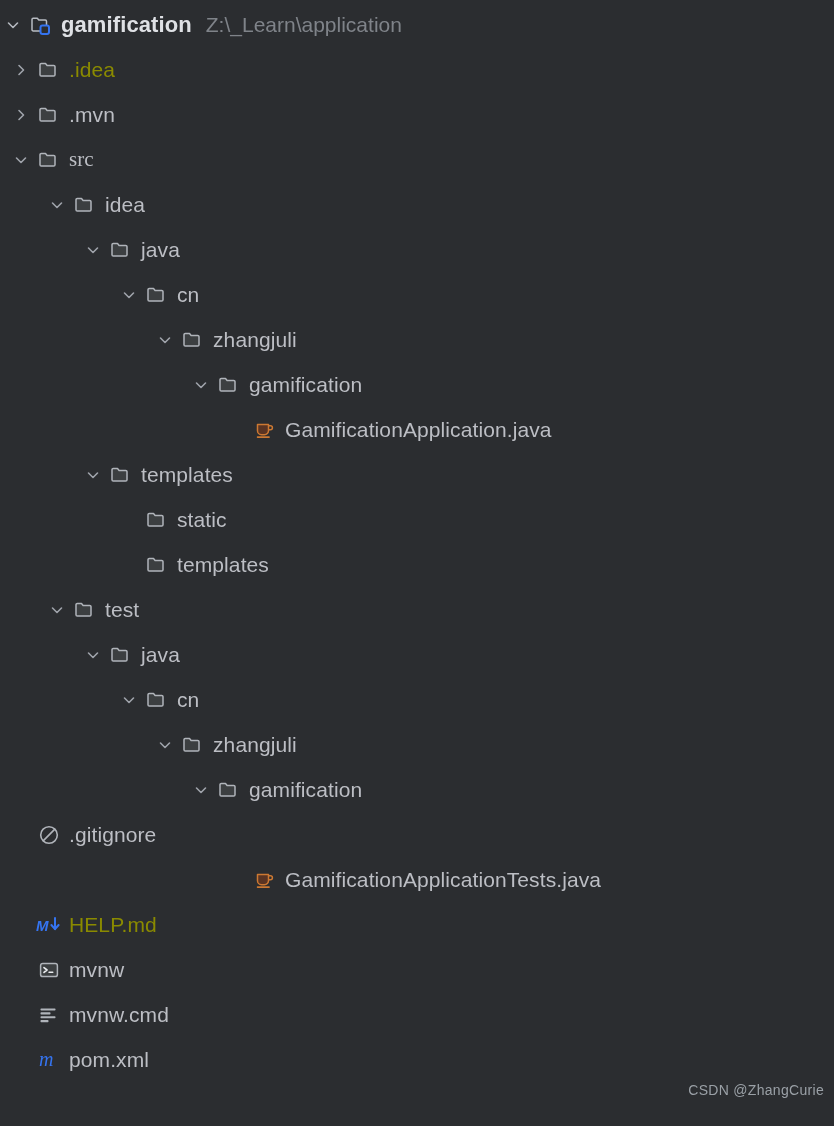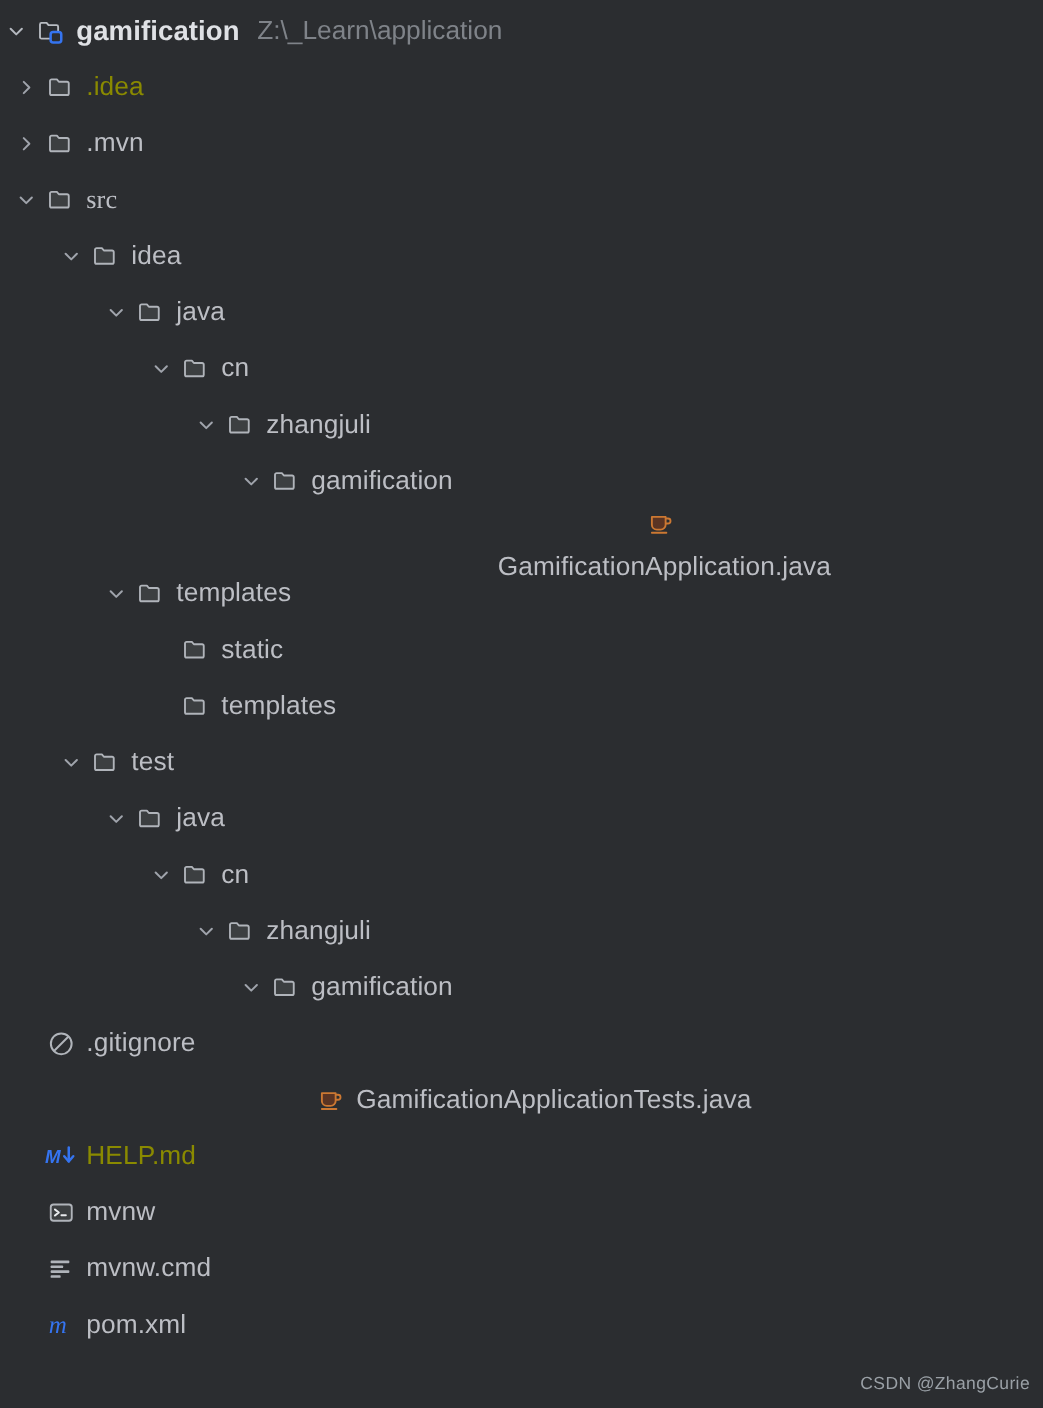--- a/index.html
+++ b/index.html
@@ -63,21 +63,21 @@
   .label.yellow { color: #8a8a00; }
   .path {
     font-size: 21px;
     color: #7f8389;
     padding-left: 14px;
     line-height: 45px;
   }
   .watermark {
     position: absolute;
     right: 10px;
-    bottom: 12px;
+    bottom: 28px;
     font-size: 14px;
     color: #9aa0a6;
     letter-spacing: 0.3px;
   }
 </style>
 </head>
 <body>
 
 <div id="tree">
 
@@ -195,21 +195,21 @@
             <path d="M3.5 6 L8 10.5 L12.5 6" fill="none" stroke="#9fa3ab" stroke-width="1.6" stroke-linecap="round" stroke-linejoin="round"></path>
           </svg>
         </div>
         <div class="icon">
           <svg width="24" height="24" viewBox="0 0 24 24">
             <path d="M3 6.8 a1.3 1.3 0 0 1 1.3-1.3 h4.2 l1.6 1.9 h6.6 a1.3 1.3 0 0 1 1.3 1.3 v8.0 a1.3 1.3 0 0 1 -1.3 1.3 h-12.4 a1.3 1.3 0 0 1 -1.3 -1.3 z" fill="#3c3f41" stroke="#b0b4ba" stroke-width="1.5" stroke-linejoin="round"></path>
           </svg>
         </div>
         <div class="label">gamification</div>
       </div>
-      <div class="row" style="padding-left: 224px; flex-direction: column;">
+      <div class="row" style="padding-left: 224px;">
         <div class="chev"></div>
         <div class="icon">
           <svg width="24" height="24" viewBox="0 0 24 24">
             <path d="M4.5 6.5 h11 v6.2 a4 4 0 0 1 -4 4 h-3 a4 4 0 0 1 -4 -4 z" fill="#5a3423" stroke="#cc7832" stroke-width="1.5" stroke-linejoin="round"></path>
             <path d="M15.5 7.8 h1.9 a2 2 0 0 1 0 4 h-1.9" fill="none" stroke="#cc7832" stroke-width="1.5"></path>
             <rect x="3.8" y="18.3" width="13" height="1.6" rx="0.6" fill="#cc7832"></rect>
           </svg>
         </div>
         <div class="label">GamificationApplication.java</div>
       </div>

